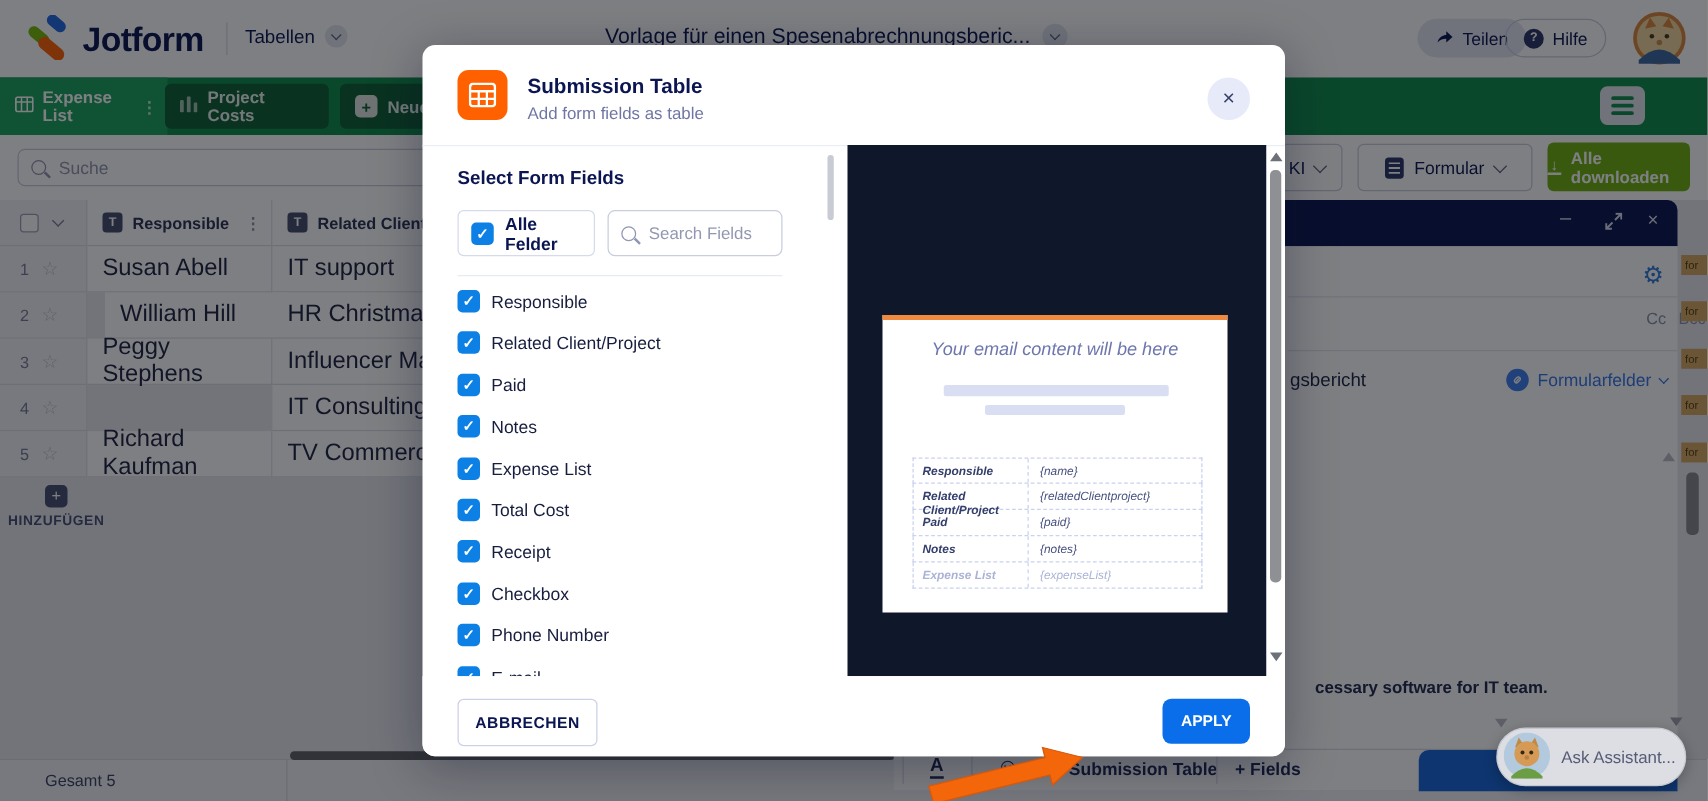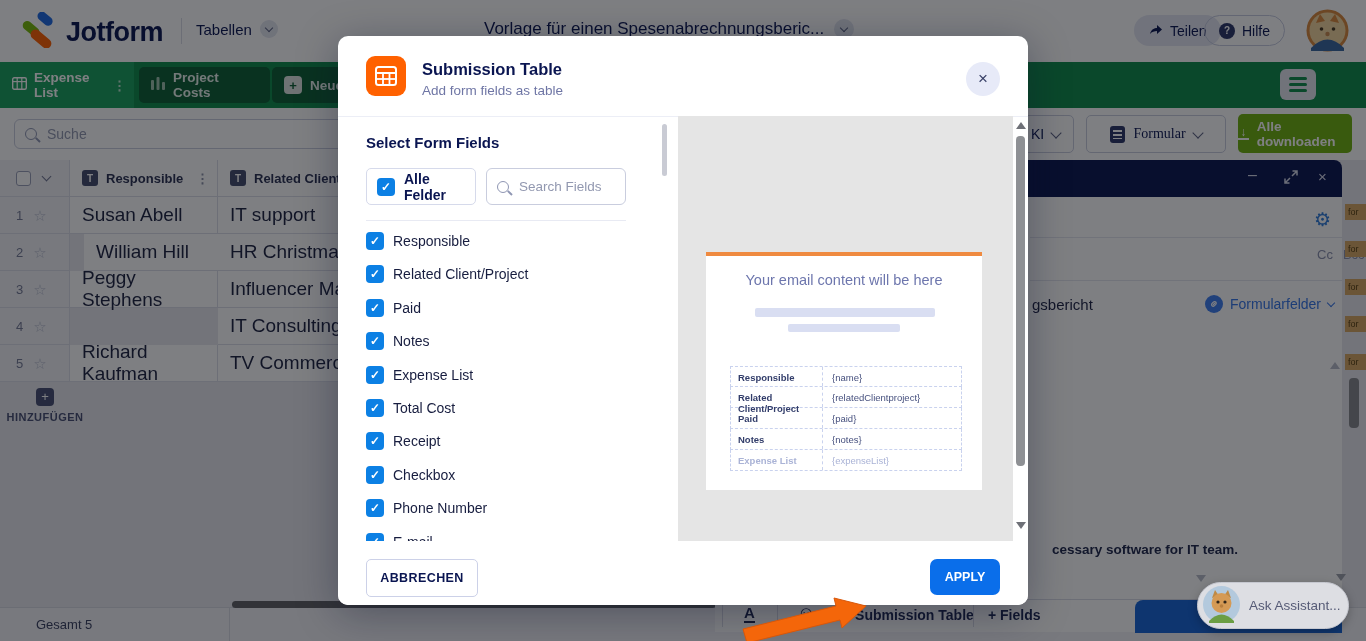--- a/index.html
+++ b/index.html
@@ -71,21 +71,21 @@
   .m-icon{width:40px;height:40px;border-radius:9px;background:#ff6100;display:flex;align-items:center;justify-content:center;}
   .m-title{font-size:16.5px;font-weight:bold;color:#0a1551;}
   .m-sub{font-size:13.5px;color:#6f76a5;}
   .m-close{width:34px;height:34px;border-radius:50%;background:#e7eaf8;color:#3a4269;font-size:17px;
            display:flex;align-items:center;justify-content:center;}
   .m-hline{left:0;top:80px;width:690px;height:1px;background:#eceef6;}
   .mbody{left:0;top:80px;width:690px;height:425px;overflow:hidden;}
   .cb{width:18px;height:18px;border-radius:4px;background:#0c80e4;color:#fff;font-size:12px;font-weight:bold;
       display:flex;align-items:center;justify-content:center;flex:none;box-sizing:border-box;}
   .field-item{display:flex;align-items:center;gap:9px;height:18px;margin-bottom:15.4px;font-size:14px;color:#171d3f;}
-  .preview{left:340px;top:0;width:335px;height:425px;background:#e5e5e5;}
+  .preview{left:340px;top:0;width:335px;height:425px;background:#0f172a;font-style:italic;}
   .pcard{left:28px;top:136px;width:276px;height:238px;background:#fff;border-top:4px solid #ef8a40;box-sizing:border-box;}
   .ptitle{font-size:14.5px;color:#6d76ad;text-align:center;width:100%;}
   .pbar{background:#d9def2;border-radius:2px;}
   .ptable{left:24px;top:110px;width:232px;}
   .prow{display:flex;height:21px;border:1px dashed #c9d2ee;border-top:none;box-sizing:border-box;font-size:9.5px;}
   .prow:first-child{border-top:1px dashed #c9d2ee;}
   .prow .pl{width:92px;border-right:1px dashed #c9d2ee;padding:5px 0 0 7px;box-sizing:border-box;
             font-weight:bold;color:#333e6b;}
   .prow .pv{flex:1;padding:5px 0 0 9px;color:#46507e;}
   .prow.faded .pl,.prow.faded .pv{color:#aab3d6;}
@@ -163,21 +163,21 @@
       <svg width="15" height="13" viewBox="0 0 15 13">
           <rect x="0.7" y="0.7" width="13.6" height="11.6" rx="1.5" fill="none" stroke="#fff" stroke-width="1.4"></rect>
           <line x1="0.7" y1="4.6" x2="14.3" y2="4.6" stroke="#fff" stroke-width="1.2"></line>
           <line x1="5.2" y1="0.7" x2="5.2" y2="12.3" stroke="#fff" stroke-width="1.2"></line>
           <line x1="9.8" y1="0.7" x2="9.8" y2="12.3" stroke="#fff" stroke-width="1.2"></line>
         </svg>
     </span>
     <span>Expense List</span>
     <span style="color:#bfe7d2;font-size:13px;margin-left:6px;">⋮</span>
   </div>
-  <div class="abs tab" style="left:139px;width:131px;">
+  <div class="abs tab" style="left:132px;width:131px;">
     <span>
       <svg width="14" height="13" viewBox="0 0 14 13">
           <rect x="0" y="3" width="3" height="10" rx="1" fill="#9fc3ae"></rect>
           <rect x="5.5" y="0" width="3" height="13" rx="1" fill="#9fc3ae"></rect>
           <rect x="11" y="5" width="3" height="8" rx="1" fill="#9fc3ae"></rect>
         </svg>
     </span>
     <span>Project Costs</span>
   </div>
   <div class="abs tab" style="left:272px;width:110px;">
@@ -192,21 +192,21 @@
 
   <div class="abs toolrow"></div>
   <div class="abs inputbox" style="left:14px;top:119px;width:990px;height:30px;">
     <span class="lens"></span>
     <input placeholder="Suche" style="">
   </div>
   <div class="abs btn-outline" style="left:1004px;top:115px;width:70px;height:38px;">
     <span style="font-size:14px;">&amp; KI</span>
     <span class="chev" style="color:#5a6180;"></span>
   </div>
-  <div class="abs btn-outline" style="left:1086px;top:115px;width:140px;height:38px;font-family:Liberation Serif, serif;">
+  <div class="abs btn-outline" style="left:1086px;top:115px;width:140px;height:38px;">
     <span class="docicon"></span>
     <span>Formular</span>
     <span class="chev" style="color:#5a6180;"></span>
   </div>
   <div class="abs btn-green" style="left:1238px;top:114px;width:114px;height:39px;">
     <span class="dl-arrow">↓</span>
     <span>Alle downloaden</span>
   </div>
 
   <div class="abs cell th numcell" style="left:0;top:160px;width:70px;height:37px;gap:12px;">

